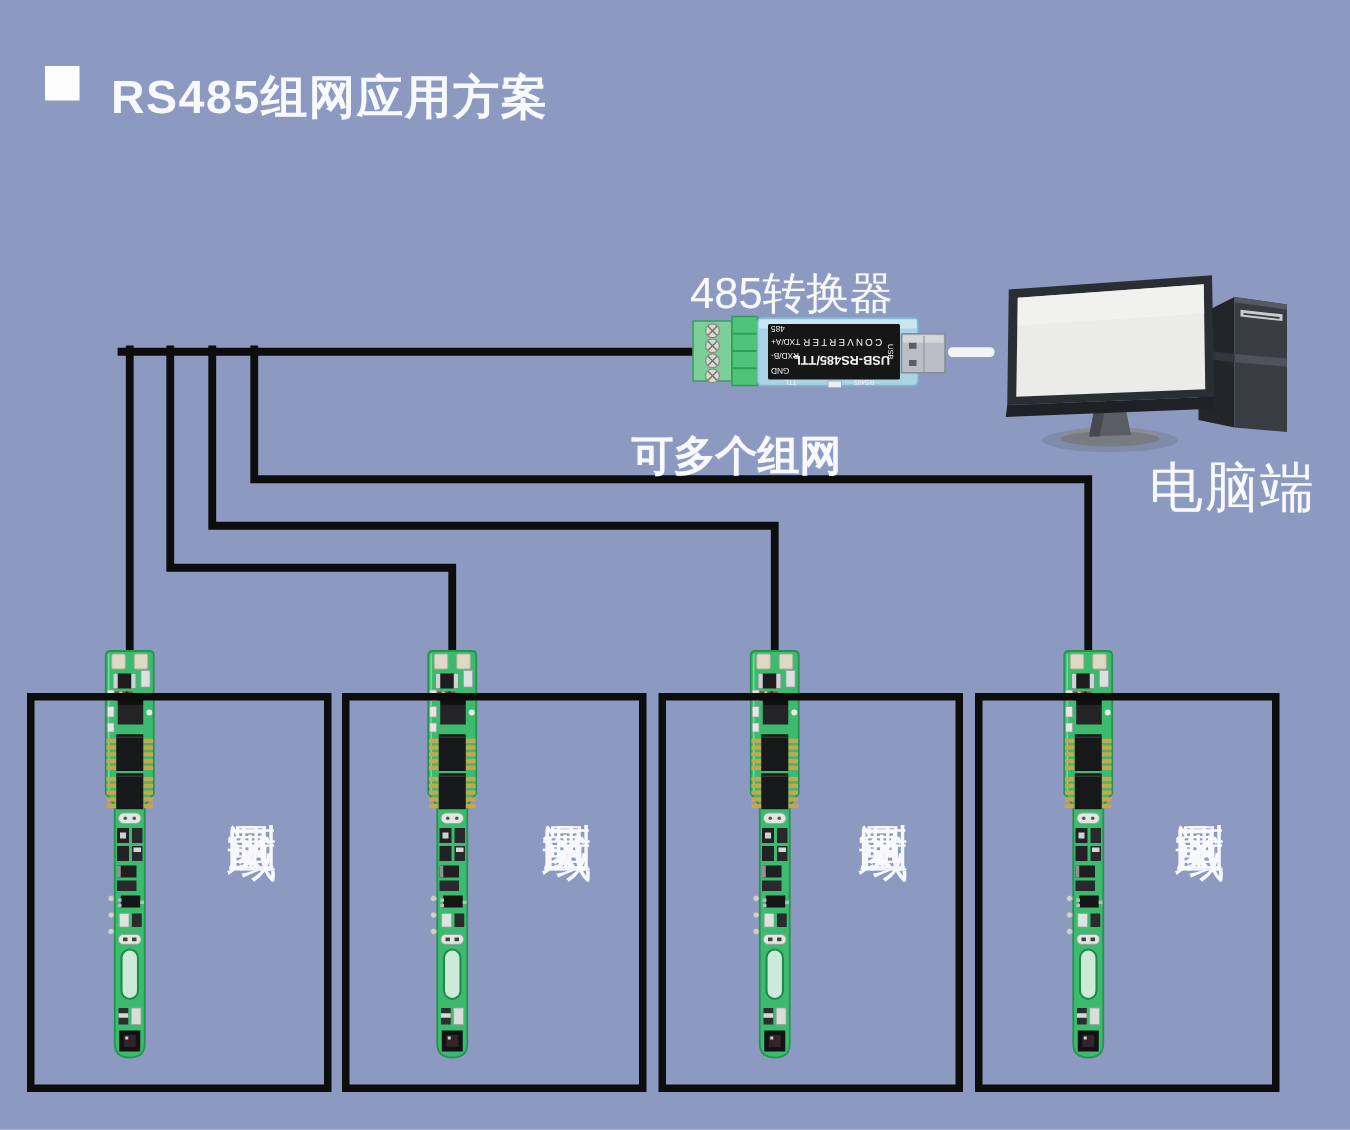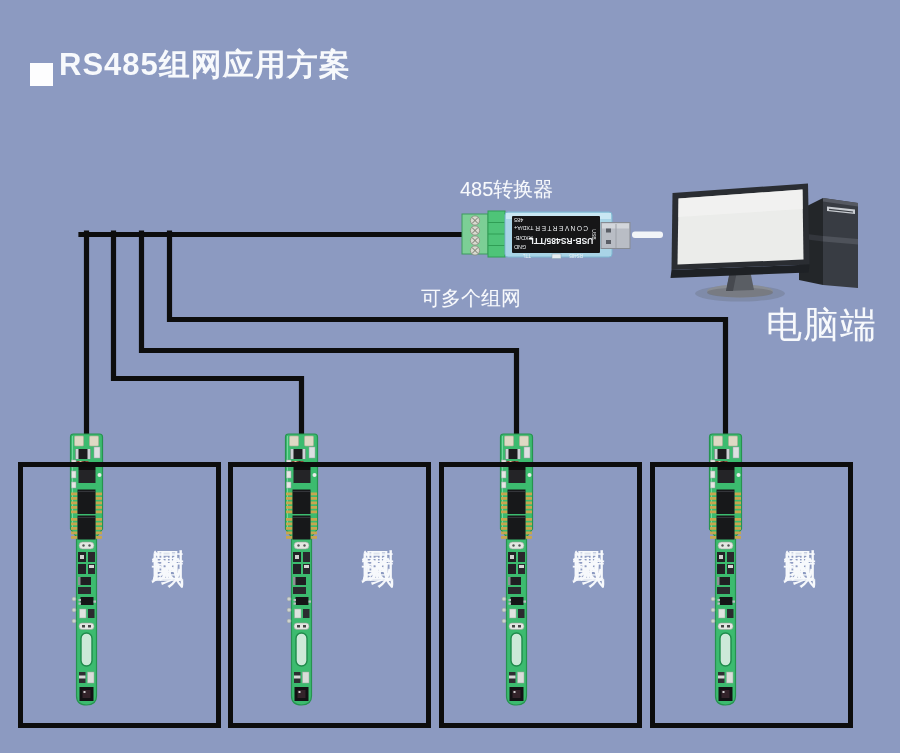--- a/index.html
+++ b/index.html
@@ -5,26 +5,26 @@
   html,body{margin:0;padding:0;}
   .stage{
     position:relative;width:900px;height:753px;overflow:hidden;
     background:#8c9ac1;
     font-family:"Liberation Sans","DejaVu Sans",sans-serif;
     color:#f7f9fc;
   }
   .stage svg.scene{position:absolute;left:0;top:0;}
   .label{position:absolute;white-space:nowrap;color:#f7f9fc;
     text-shadow:0 0 1px rgba(255,255,255,.25);}
-  .title{position:absolute;left:30px;top:44px;display:flex;align-items:flex-end;gap:6px;}
+  .title{position:absolute;left:30px;top:44px;display:flex;align-items:flex-start;gap:21px;}
   .title .bullet{width:23px;height:23px;background:#fdfdfe;flex:0 0 auto;}
   .title .txt{font-size:31px;font-weight:700;letter-spacing:1px;}
   .lbl-bus{left:164px;top:202px;font-size:24px;}
-  .lbl-conv{left:460px;top:176px;font-size:20px;}
-  .lbl-multi{left:421px;top:285px;font-size:20px;}
+  .lbl-conv{left:460px;top:176px;font-size:29px;}
+  .lbl-multi{left:421px;top:285px;font-size:28px;font-weight:bold;}
   .lbl-pc{left:766px;top:301px;font-size:36px;letter-spacing:1px;}
   .zone-box{position:absolute;top:462px;width:193px;height:256px;
     border:5px solid #0d0d0d;background:transparent;}
   .zb1{left:18px;} .zb2{left:228px;} .zb3{left:439px;} .zb4{left:650px;}
   .zone-label{position:absolute;top:523px;width:42px;height:160px;
     writing-mode:vertical-rl;text-orientation:upright;
     font-size:33px;letter-spacing:2px;line-height:42px;color:#f7f9fc;}
   .zl1{left:147px;} .zl2{left:357px;} .zl3{left:568px;} .zl4{left:779px;}
 </style>
 </head>

